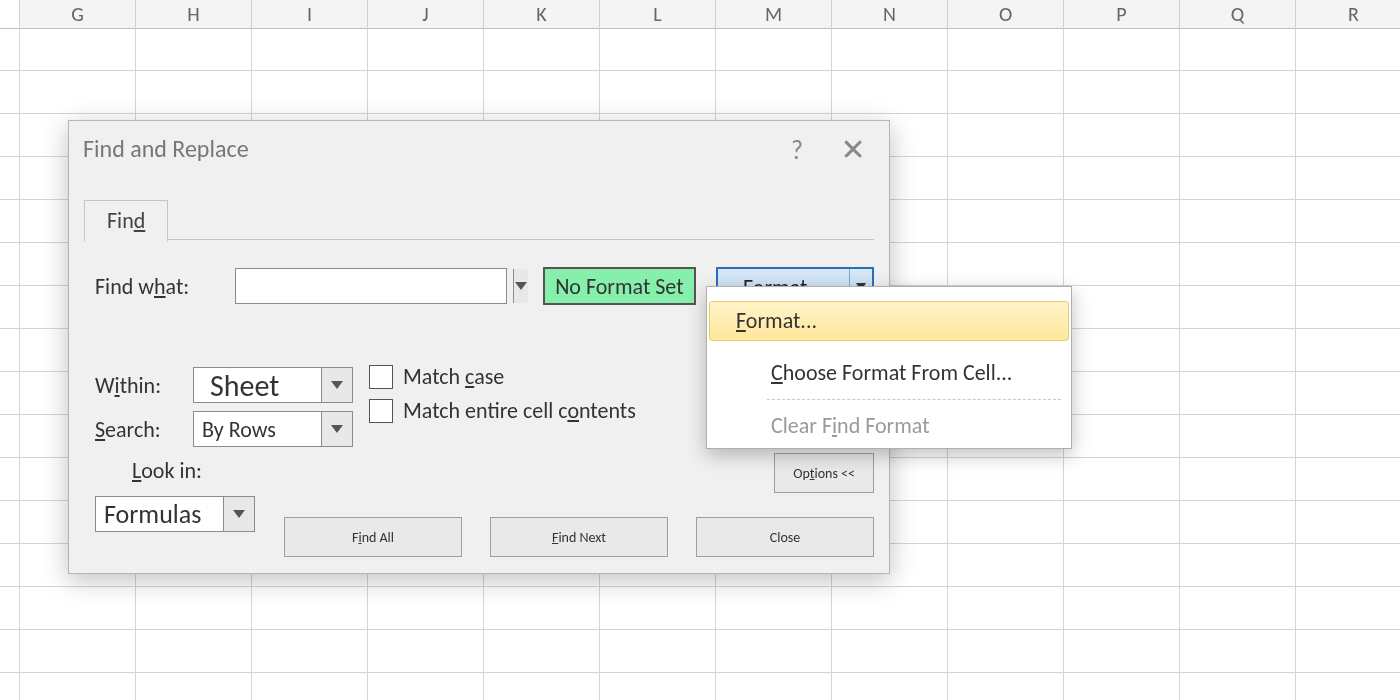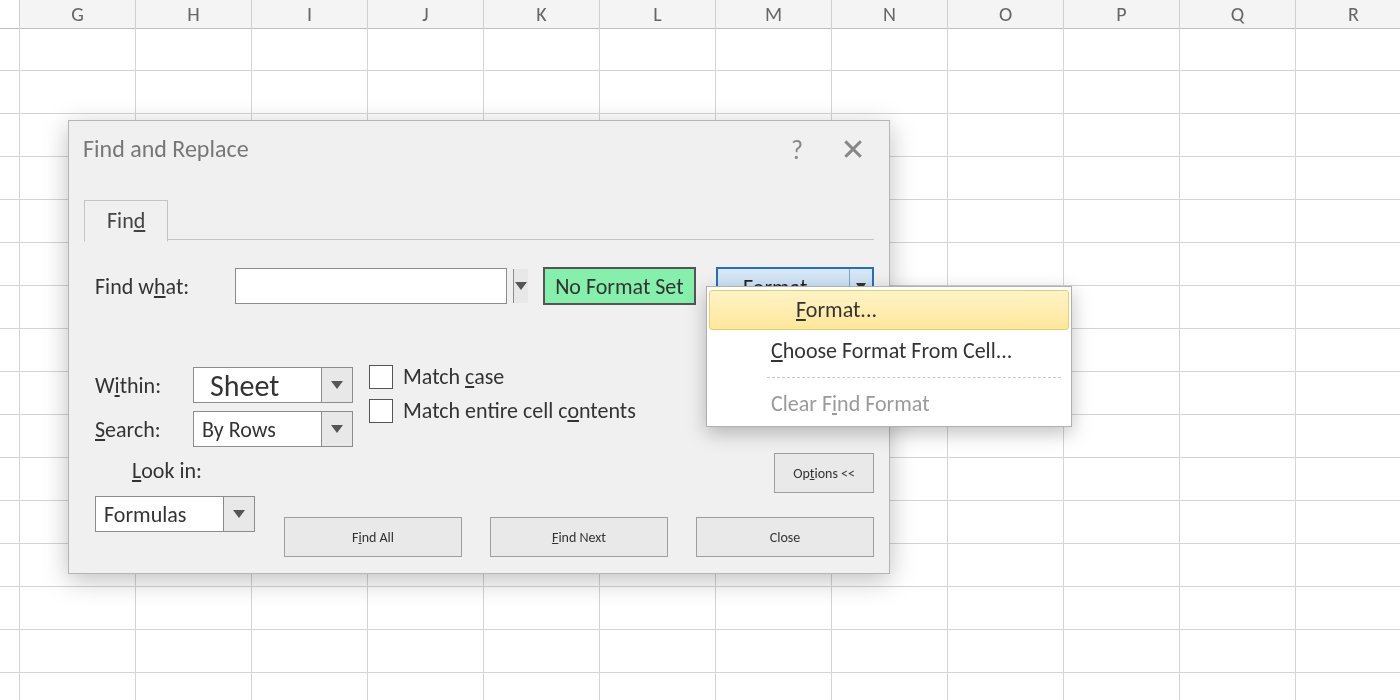--- a/index.html
+++ b/index.html
@@ -62,21 +62,21 @@
   .chk .box{width:22px;height:22px;border:1px solid #555;background:#fff;}
   .chkMatchcase{position:absolute;left:285px;top:124px;}
   .chkMatchcont{position:absolute;left:285px;top:158px;}
   .optbtn{position:absolute;right:0;top:214px;}
   .footer{position:absolute;right:0;bottom:16px;display:flex;gap:28px;}
   .footer .btn{width:140px;}
   
   .menu{position:absolute;left:706px;top:286px;width:364px;background:#fff;
     border:1px solid #b0b0b0;box-shadow:0 6px 18px rgba(0,0,0,.25);padding:2px 0;}
   .menu .item{height:40px;line-height:40px;padding:0 16px 0 64px;font-size:22px;color:#333;position:relative;}
-  .menu .item.hover{background:linear-gradient(#fff3c7,#ffe79b);border:1px solid #e7cf70;margin:1px 2px;border-radius:3px;padding-left:86px;height:38px;line-height:38px;}
+  .menu .item.hover{background:linear-gradient(#fff3c7,#ffe79b);border:1px solid #e7cf70;margin:12px 2px;border-radius:3px;padding-left:26px;height:38px;line-height:38px;}
   .menu .sep{height:0;border-top:1px dashed #c8c8c8;margin:6px 10px 6px 60px;}
   .menu .disabled{color:#9a9a9a;}
 </style>
 </head>
 <body>
 
 <div class="sheet">
   <div class="colheads" id="colheads">
       <div></div>
       <div>G</div>
@@ -404,21 +404,21 @@
             </svg>
           </span>
       </span>
     </div>
 
     <div class="r rLookin">
       <span class="lbl">
         <span class="mn">L</span><span>ook in:</span>
       </span>
       <span class="combo smallcombo">
-        <span style="flex:1;padding-left:8px;font-size:22px;">Formulas</span>
+        <span style="flex:1;padding-left:8px;font-size:26px;">Formulas</span>
         <span class="drop">
             <svg viewBox="0 0 14 10">
               <polygon points="1,1 13,1 7,9" fill="#555"></polygon>
             </svg>
           </span>
       </span>
     </div>
 
     <label class="chk chkMatchcase">
       <span class="box"></span>

